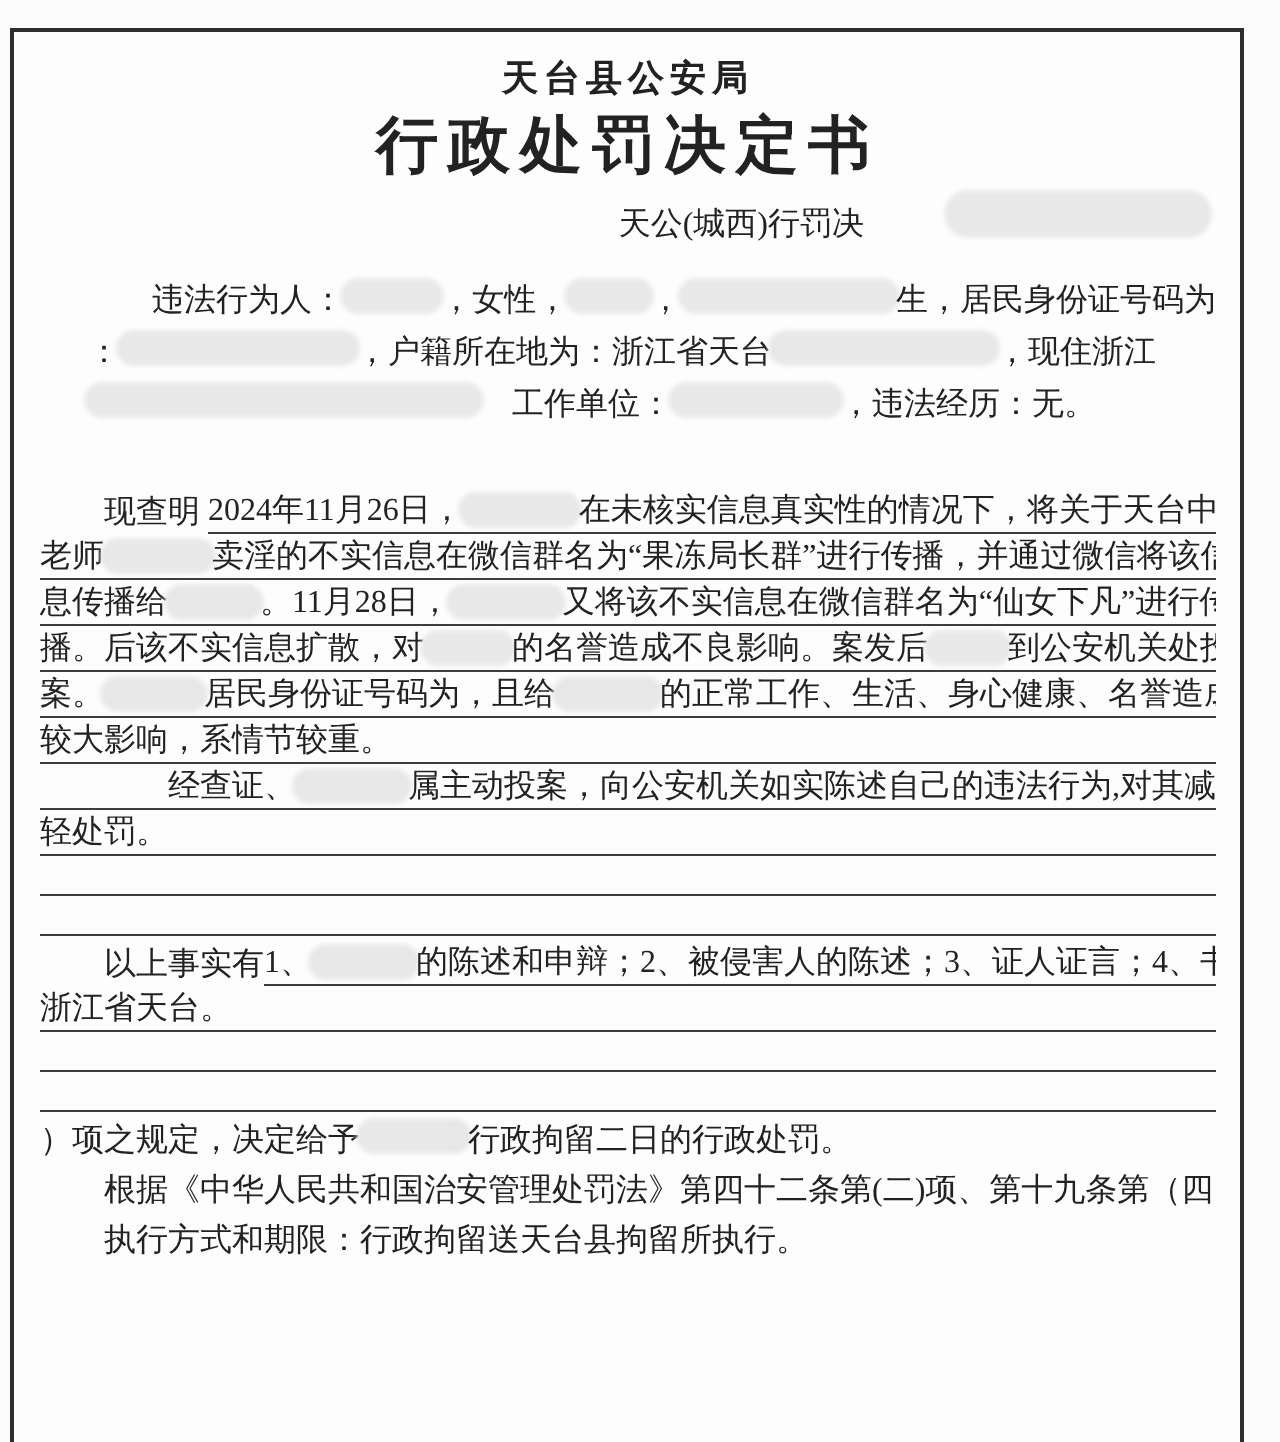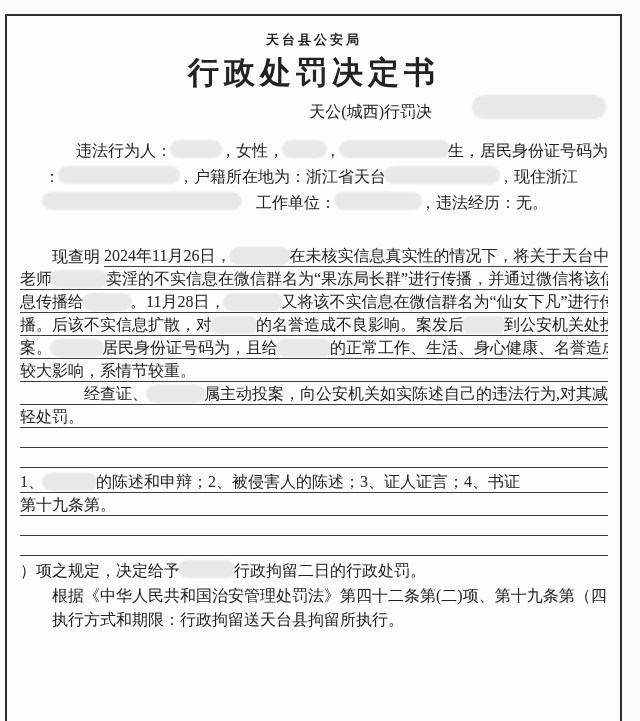--- a/index.html
+++ b/index.html
@@ -2,21 +2,21 @@
 <html><head>
 <meta charset="utf-8">
 <style>
   html,body{margin:0;padding:0;}
   body{width:640px;height:721px;overflow:hidden;background:#fbfbfb;
        font-family:"Liberation Serif","DejaVu Serif",serif;color:#222;}
   .shot{position:relative;width:640px;height:721px;overflow:hidden;background:#fbfbfb;}
   .page{position:absolute;left:5px;top:14px;width:617px;height:745px;
         border:2px solid #2e2e2e;box-sizing:border-box;background:#fdfdfd;
         padding:0 12px 0 13px;}
-  .agency{margin-top:12px;text-align:center;font-size:13px;font-weight:bold;
+  .agency{margin-top:12px;text-align:center;font-size:18px;font-weight:bold;
           letter-spacing:3px;line-height:23px;}
   .title{margin-top:3px;text-align:center;font-size:31px;font-weight:bold;
          letter-spacing:5px;line-height:38px;}
   .docno{margin-top:5px;text-align:right;font-size:17px;padding-right:4px;}
   .docno .line{justify-content:flex-end;gap:42px;}
   .para{font-size:16px;}
   .line{display:flex;align-items:baseline;white-space:pre;height:26px;line-height:26px;}
   .docno .line{height:24px;line-height:24px;}
   .party{margin-top:17px;margin-left:24px;}
   .ruled{font-size:16px;}
@@ -83,24 +83,25 @@
         <div class="row empty">
           <span class="fill"></span>
         </div>
         <div class="row empty">
           <span class="fill"></span>
         </div>
       </div>
 
     <div class="ruled evidence">
         <div class="row">
+          <span class="row-label">　　以上事实有</span>
           <span class="fill"><span class="txt">1、</span><span class="redact" style="width: 52px;"></span><span class="txt">的陈述和申辩；2、被侵害人的陈述；3、证人证言；4、书证</span></span>
         </div>
         <div class="row">
-          <span class="fill"><span class="txt">第十九条第。</span></span>
+          <span class="fill"><span class="txt">浙江省天台。</span></span>
         </div>
         <div class="row empty">
           <span class="fill"></span>
         </div>
         <div class="row empty">
           <span class="fill"></span>
         </div>
       </div>
 
     <div class="para legal">

